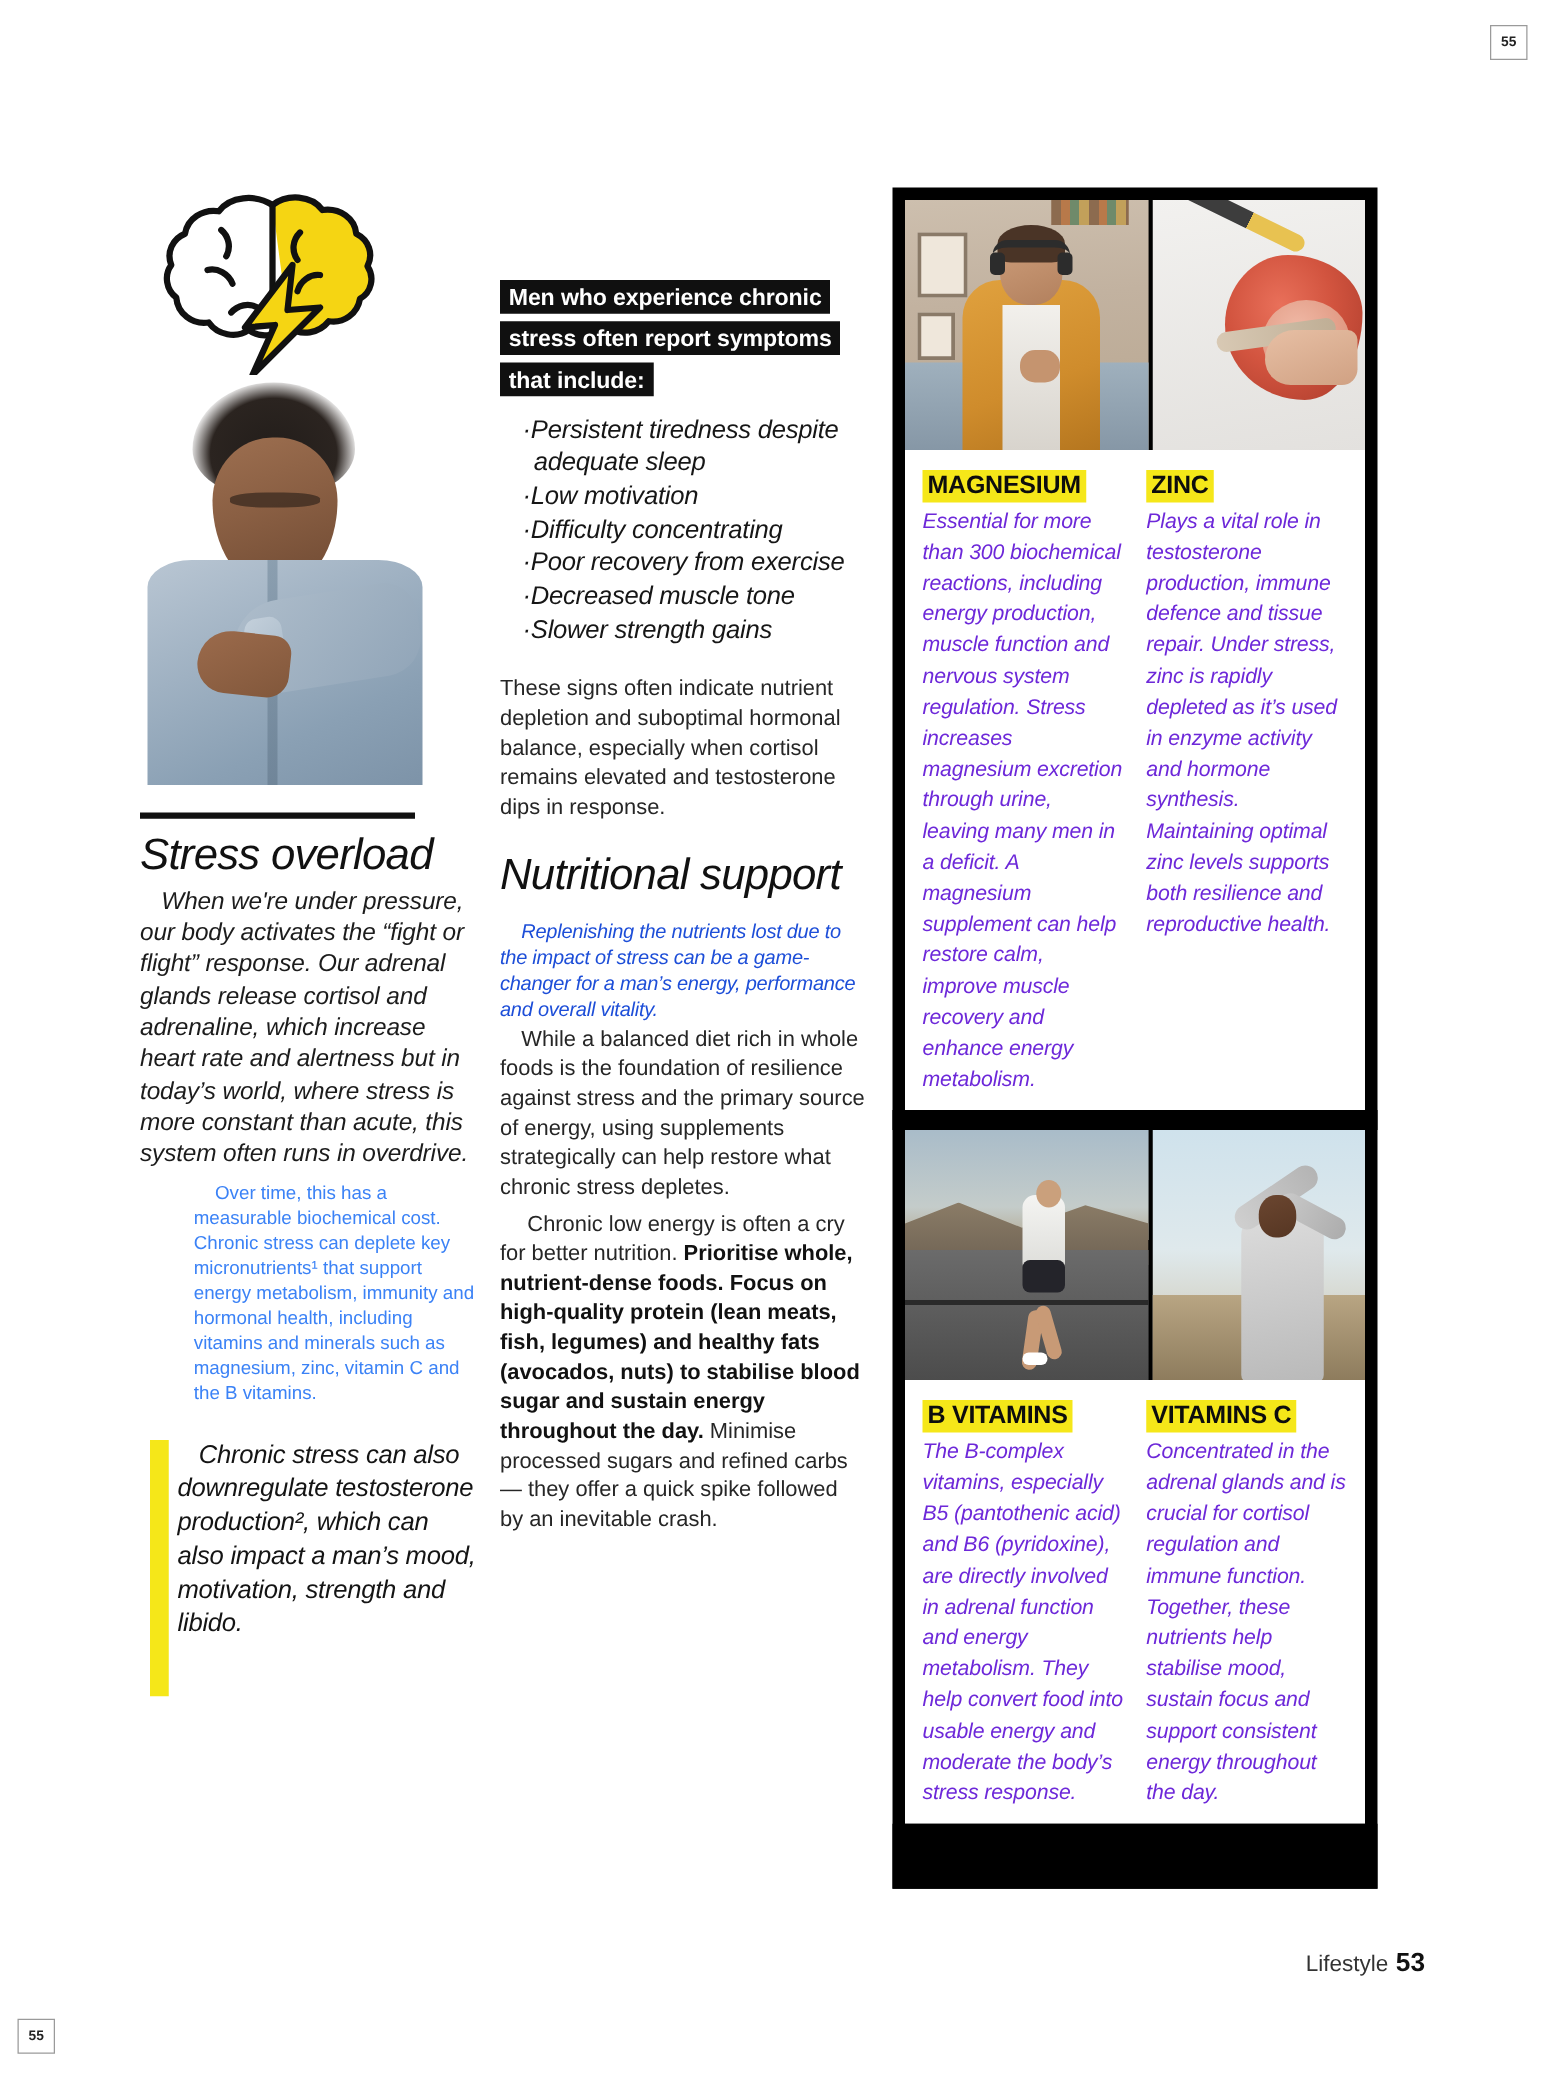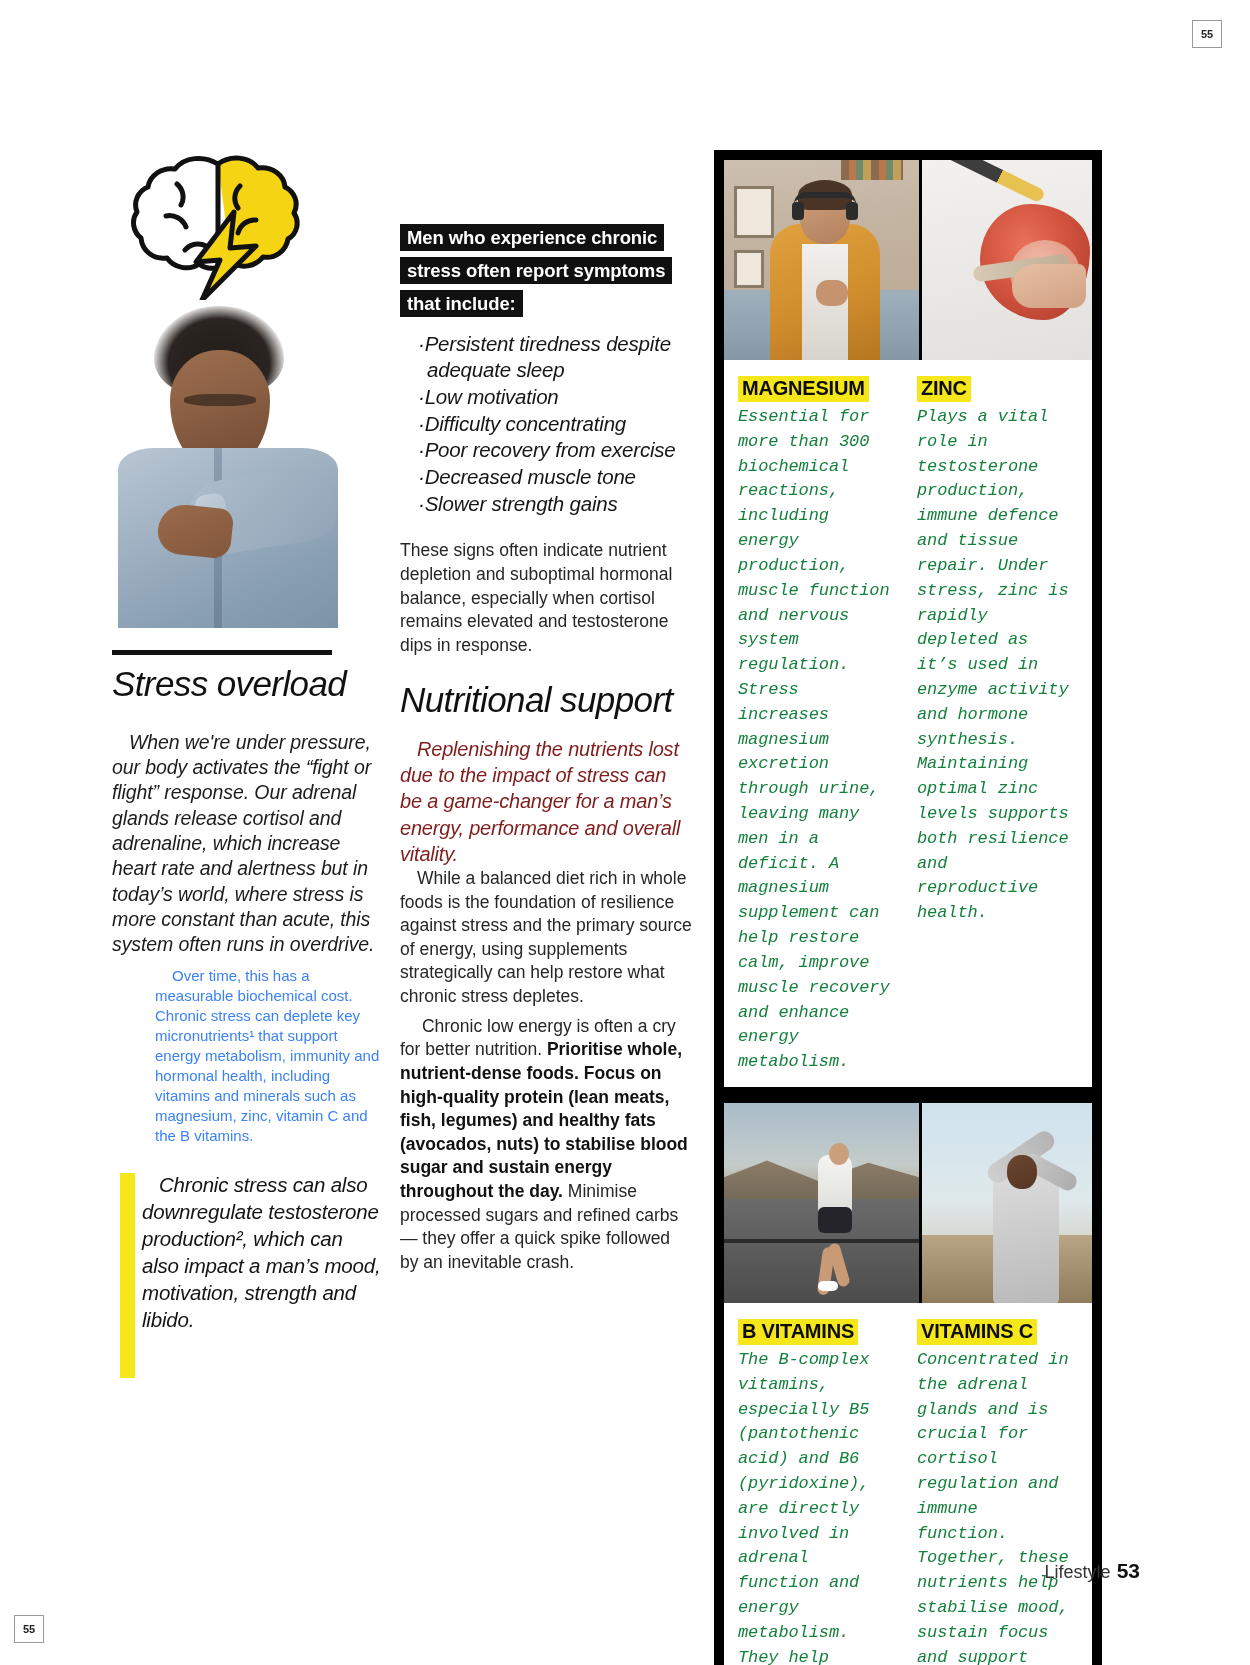--- a/index.html
+++ b/index.html
@@ -107,21 +107,21 @@
     font-size:35px; line-height:0.99;
     font-style:italic; font-weight:400;
     letter-spacing:-0.6px;
     color:#111;
   }
   .body-italic {
     font-style:italic;
     font-size:19.5px;
     line-height:1.30;
     letter-spacing:-0.1px;
-    margin-top:28px;
+    margin-top:7px;
     color:#1c1c1c;
   }
   .body-regular {
     font-size:15px;
     line-height:1.34;
     color:#3b82f6;
     margin-left:43px;
   }
   .indent:before { content:""; display:inline-block; width:17px; }
 
@@ -190,25 +190,25 @@
     font-size:35px;
     line-height:0.99;
     font-style:italic;
     font-weight:400;
     letter-spacing:-0.6px;
     margin-top:26px;
     color:#111;
   }
   .mid-italic {
     font-style:italic;
-    font-size:20px;
+    font-size:16px;
     line-height:1.31;
     letter-spacing:-0.2px;
     margin-top:18px;
-    color:#7f1d1d;
+    color:#1d4ed8;
   }
   .mid-body {
     font-size:17.5px;
     line-height:1.35;
     color:#262626;
   }
   .mid-body b { font-weight:700; color:#111; }
 
   
   .col-right {
@@ -320,23 +320,22 @@
     font-size:20px;
     letter-spacing:-0.2px;
     padding:1px 4px 2px 4px;
     color:#0d0d0d;
     margin-bottom:3px;
   }
   .nut-body {
     font-style:italic;
     font-size:17px;
     line-height:1.46;
-    color:#15803d;
+    color:#6d28d9;
     letter-spacing:-0.1px;
-    font-family:Liberation Mono, monospace;
   }
   .panel-gap { height:16px; background:#000; }
   .panel-footer { height:52px; background:#000; }
 
   .footer {
     position:absolute;
     right:110px; bottom:82px;
     font-size:18px;
     color:#333;
   }

